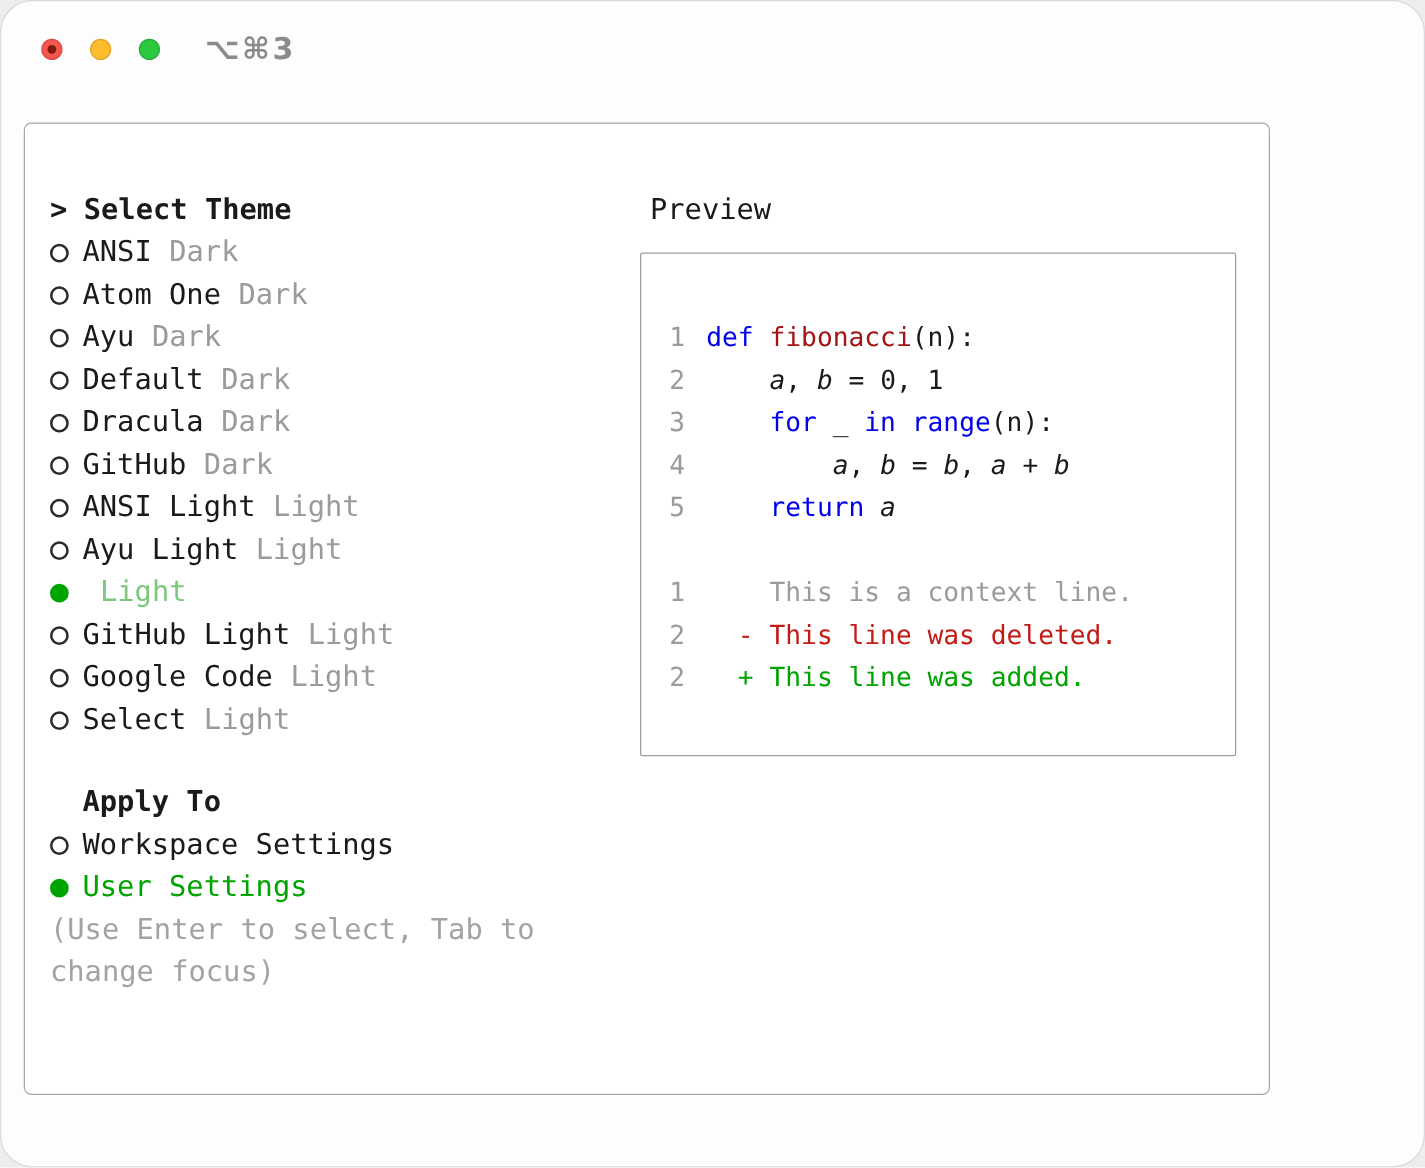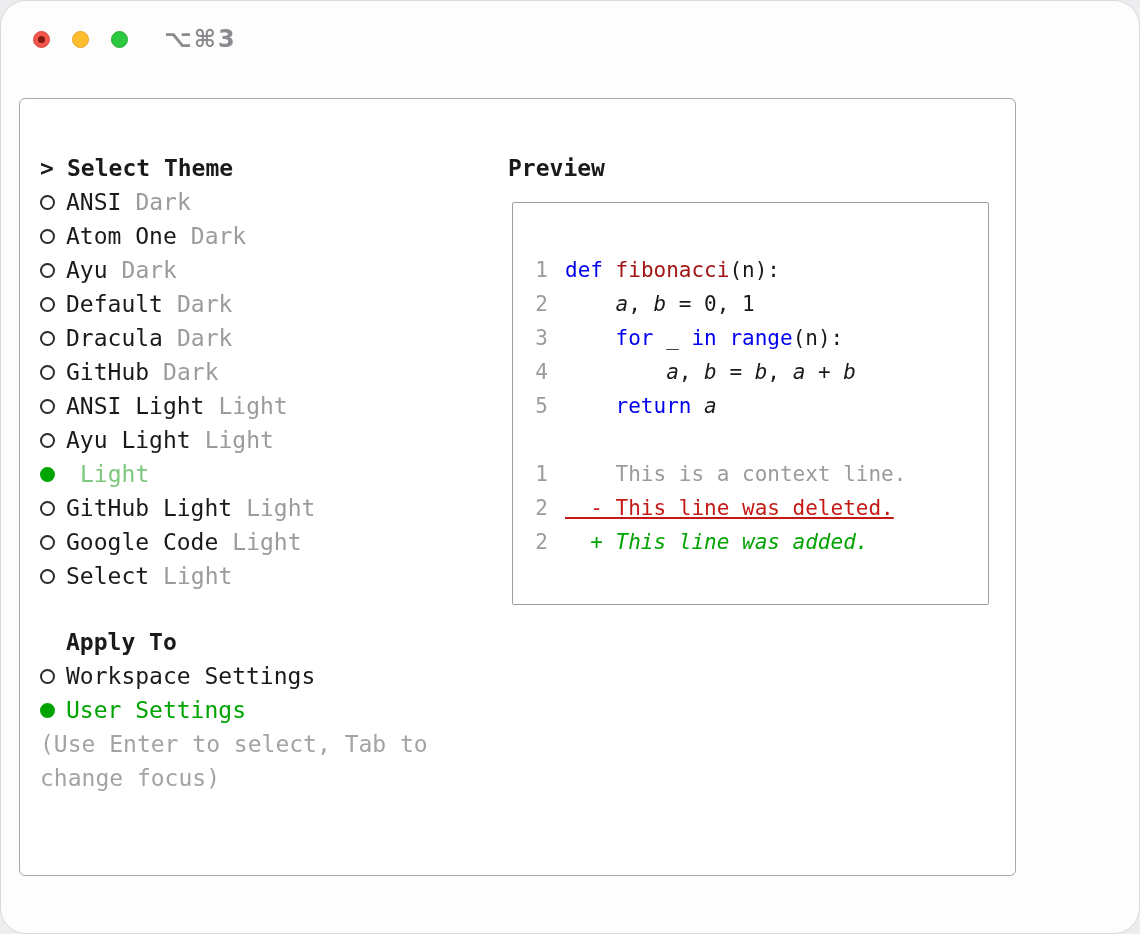--- a/index.html
+++ b/index.html
@@ -64,39 +64,39 @@
     margin-right: 11px; flex: none;
   }
   .radio.on { background: var(--accent-green); border-color: var(--accent-green); }
   .row.sel .tname  { color: var(--accent-green); }
   .row.sel .variant { color: #7cc87c; }
   .variant { color: var(--muted-gray); margin-left: 14px; }
 
   .apply-title { margin-top: 32px; margin-left: 26px; height: 34px; line-height: 34px; font-weight: bold; }
   .hint { width: 440px; color: #a3a3a3; line-height: 34px; }
 
-  .preview-title { margin-left: 8px; height: 34px; line-height: 34px; font-weight: bold; }
+  .preview-title { margin-left: 20px; height: 34px; line-height: 34px; font-weight: normal; }
   .preview-box {
     margin-left: 12px; margin-top: 17px;
     width: 477px; height: 403px;
     border: 1.5px solid #999fa6;
     border-radius: 2px;
     padding: 50px 0 0 22px;
     overflow: hidden;
   }
   .cline { height: 34px; line-height: 34px; display: flex; font-size: 21px; white-space: pre; }
   .ln { color: var(--muted-gray); width: 13px; text-align: right; margin-right: 17px; flex: none; }
   .ctext { white-space: pre; }
   .tk-kw { color: var(--keyword-blue); }
   .tk-fn { color: var(--function-red); }
   .tk-it { font-style: italic; }
   .blank { height: 34px; }
   .diff-context .ctext { color: var(--muted-gray); }
-  .diff-deleted .ctext { color: var(--deleted-red); text-decoration: underline; }
-  .diff-added .ctext   { color: var(--added-green); font-style: italic; }
+  .diff-deleted .ctext { color: var(--deleted-red); }
+  .diff-added .ctext   { color: var(--added-green); }
 </style>
 </head>
 <body>
 
 <div class="window">
 
   <div class="titlebar">
     <span class="tl red"></span>
     <span class="tl yellow"></span>
     <span class="tl green"></span>

